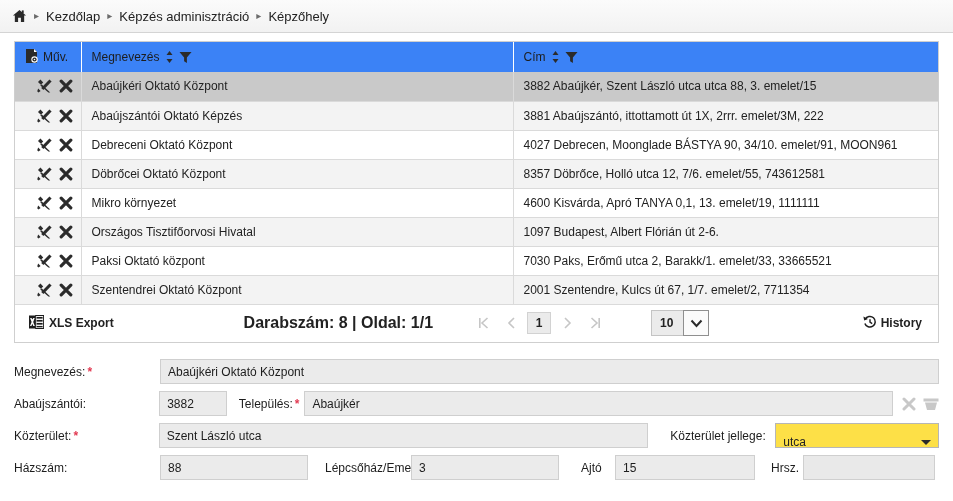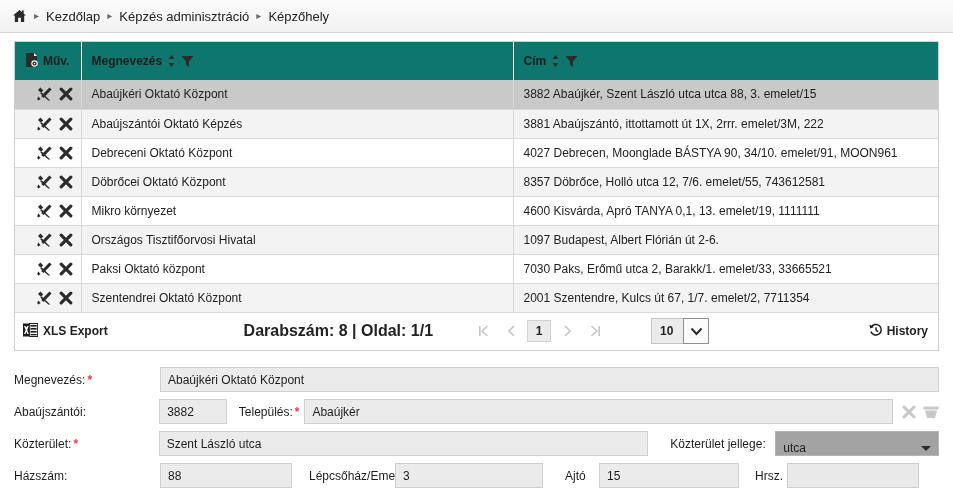--- a/index.html
+++ b/index.html
@@ -31,24 +31,24 @@
 
   
   #grid-wrap {
     margin: 8px 14px 0 14px;
     border: 1px solid #cfcfcf;
     border-bottom: none;
     background: #fff;
   }
   table.grid { width: 100%; border-collapse: collapse; table-layout: fixed; }
   table.grid th {
-    background: #0f766e;
-    height: 38px;
+    background: #3b82f6;
+    height: 30px;
     font-size: 12px;
-    font-weight: bold;
+    font-weight: normal;
     text-align: left;
     color: #1d1d1d;
     padding: 0 10px;
     border-right: 1px solid #ffffff;
     vertical-align: middle;
   }
   table.grid th:last-child { border-right: none; }
   th.col-act  { width: 66px;  padding-left: 8px; }
   th.col-name { width: 432px; }
   th.col-addr { width: 100%; }
@@ -78,21 +78,21 @@
 
   
   #grid-footer {
     margin: 0 14px;
     height: 38px;
     border: 1px solid #cfcfcf;
     border-top: none;
     background: #fff;
     display: flex;
     align-items: center;
-    padding: 0 6px;
+    padding: 0 12px;
     position: relative;
   }
   #xls-export {
     display: flex; align-items: center; gap: 5px;
     font-size: 12px; font-weight: bold; cursor: pointer; padding-left: 2px;
   }
   #pager-center {
     position: absolute; left: 0; right: 0;
     display: flex; align-items: center; justify-content: center; gap: 0;
     pointer-events: none;
@@ -133,23 +133,23 @@
   .form-row { display: flex; align-items: center; height: 26px; margin-bottom: 6px; }
   .f-label { font-size: 12px; color: #1d1d1d; white-space: nowrap; }
   .req { color: #e23a52; font-weight: bold; margin-left: 2px; }
   .f-input {
     height: 25px; background: #ebebeb; border: 1px solid #cfcfcf;
     display: flex; align-items: center; padding: 0 7px;
     font-size: 12px; color: #1d1d1d; overflow: hidden; white-space: nowrap;
   }
   .f-input.empty { background: #e9e9e9; }
   .f-select {
-    height: 25px; background: #a3a3a3; border: 1px solid #b6b6b6;
-    display: flex; align-items: flex-end; justify-content: space-between;
-    padding: 0 7px; font-size: 12px; cursor: pointer;
+    height: 25px; background: #fde047; border: 1px solid #b6b6b6;
+    display: flex; align-items: flex-start; justify-content: space-between;
+    padding: 11px 7px; font-size: 12px; cursor: pointer;
   }
   .ghost-icons { display: flex; align-items: center; gap: 7px; margin-left: 9px; }
   .ghost-icons span { display: inline-flex; }
 </style>
 </head>
 <body>
 
 <div id="breadcrumb-bar">
   <span class="home-icon">
     <svg width="15" height="14" viewBox="0 0 16 15">
@@ -498,21 +498,21 @@
       <span>
         <svg width="10" height="7" viewBox="0 0 10 7">
             <path fill="#2b2b2b" d="M0 1 H10 L5 6 Z"></path>
           </svg>
       </span>
     </span>
   </div>
 
   <div class="form-row">
     <span class="f-label" style="width:146px;">Házszám:</span>
-    <span class="f-input" style="width:132px;">88</span>
+    <span class="f-input" style="width:148px;">88</span>
     <span class="f-label" style="width:103px; padding-left:17px;">Lépcsőház/Emelet</span>
     <span class="f-input" style="width:148px;">3</span>
     <span class="f-label" style="width:56px; padding-left:22px;">Ajtó</span>
     <span class="f-input" style="width:140px;">15</span>
     <span class="f-label" style="width:48px; padding-left:16px;">Hrsz.</span>
     <span class="f-input empty" style="width:132px;"></span>
   </div>
 </div>
 
 </body></html>

